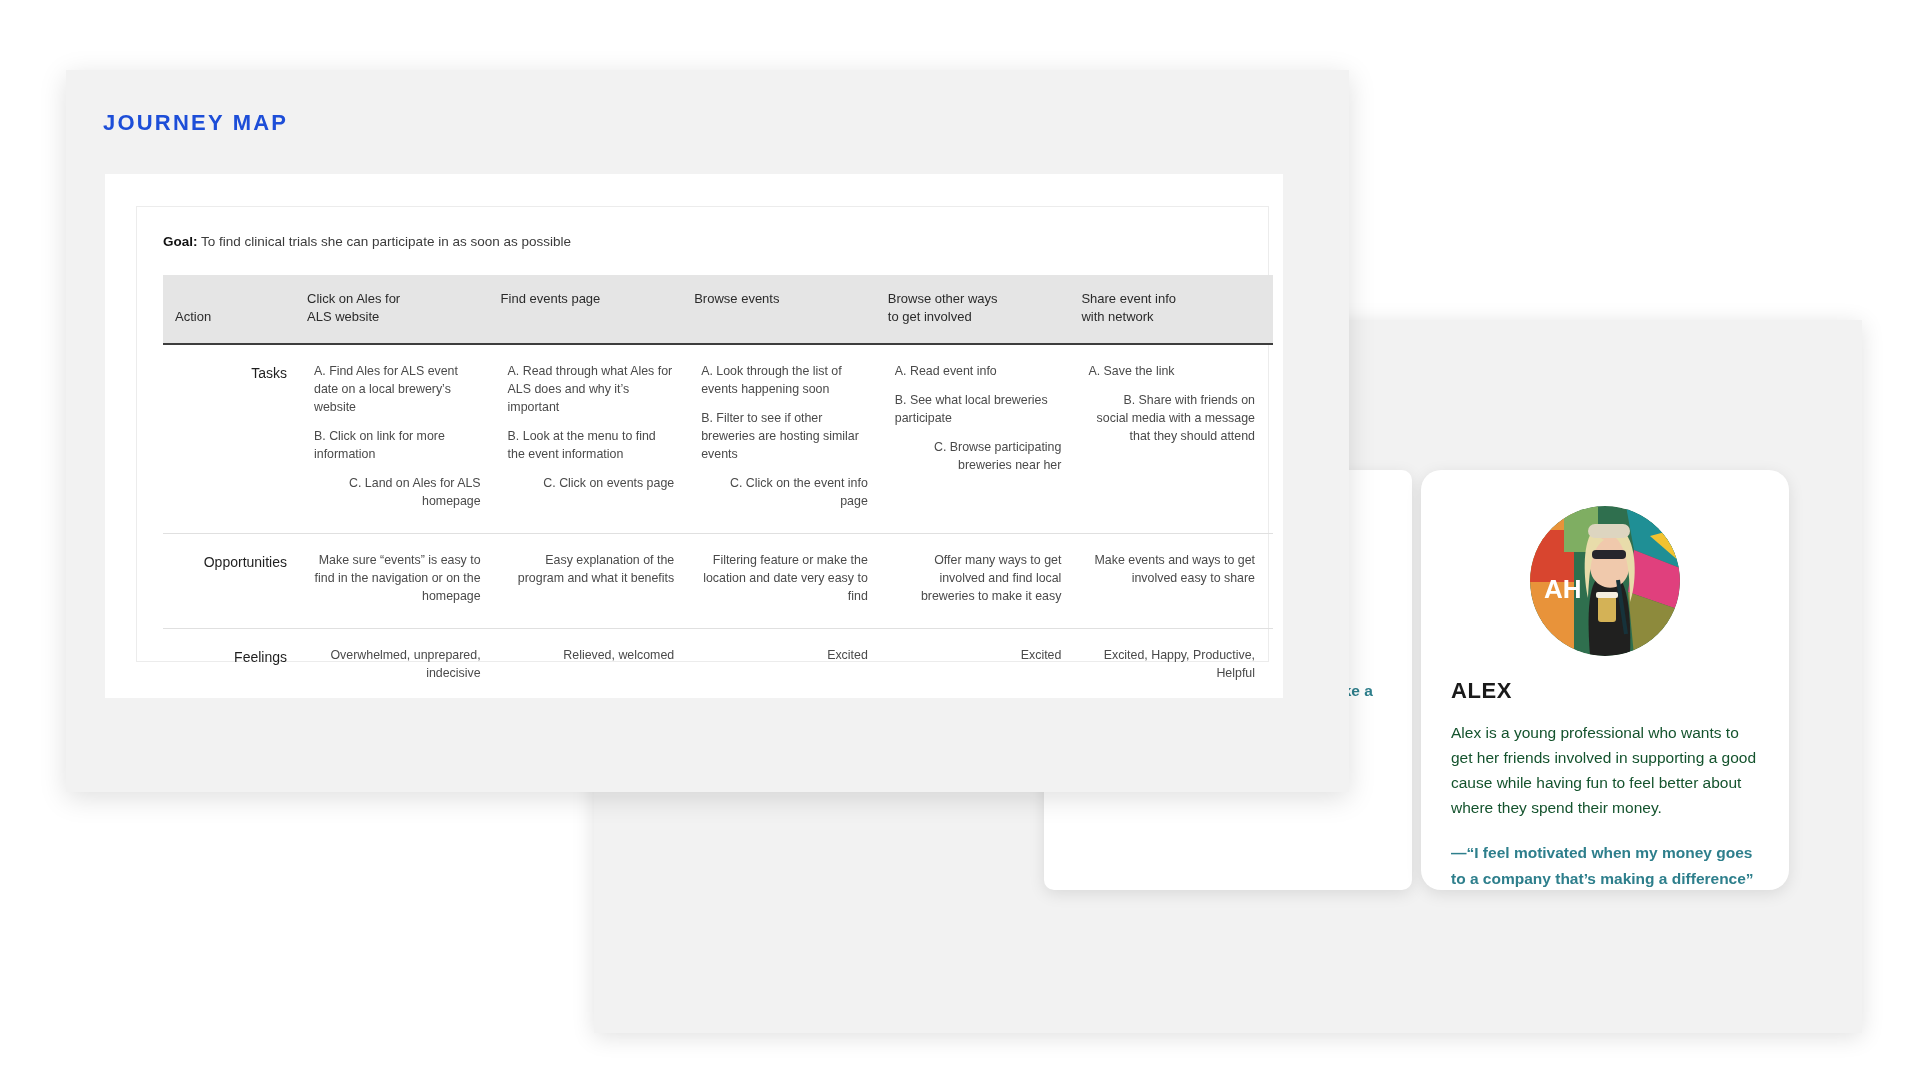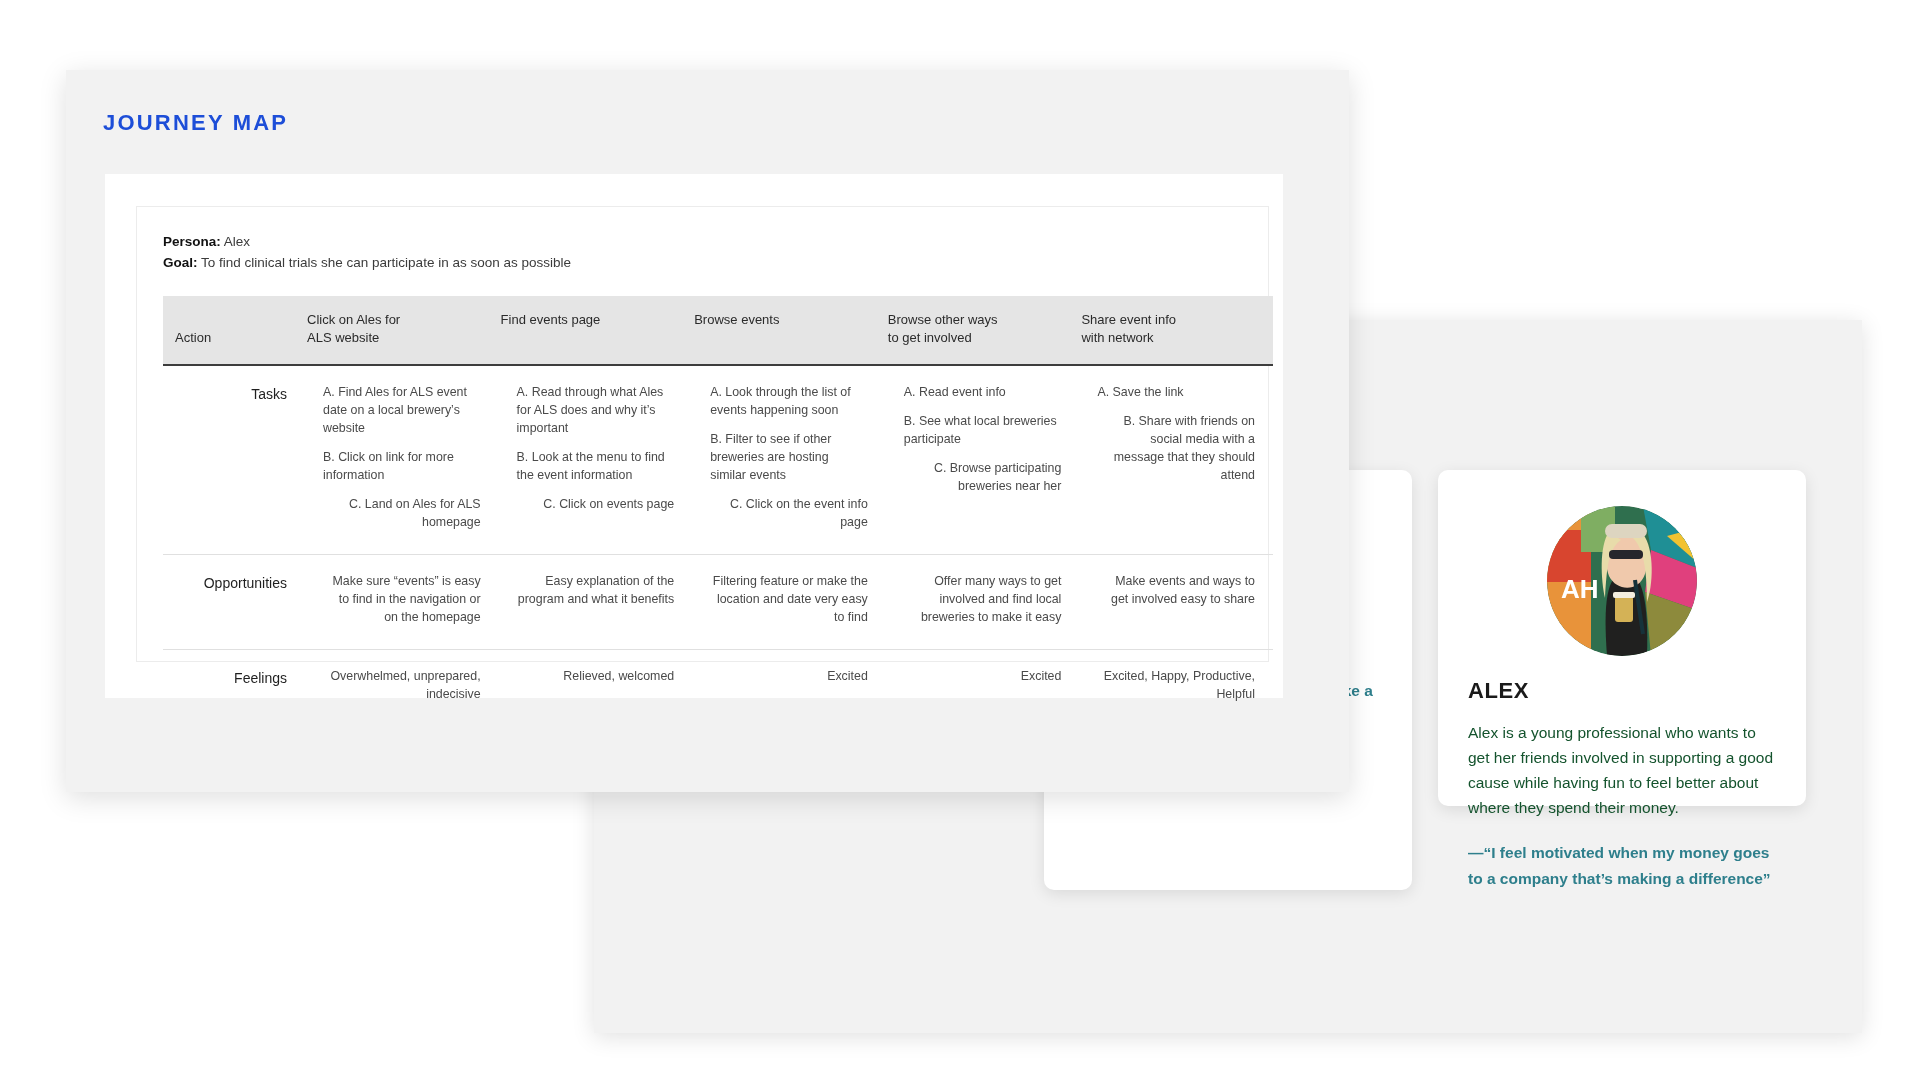--- a/index.html
+++ b/index.html
@@ -32,21 +32,21 @@
 
   .persona-card {
     position: absolute;
     background: #ffffff;
     border-radius: 10px;
     box-shadow: 0 4px 16px rgba(0,0,0,0.10);
     box-sizing: border-box;
     padding: 26px 30px 30px 30px;
   }
   .persona-card.card-a { left: 450px; top: 150px; width: 368px; height: 420px; }
-  .persona-card.card-b { left: 844px; top: 150px; width: 368px; height: 336px; }
+  .persona-card.card-b { left: 827px; top: 150px; width: 368px; height: 420px; border-radius: 20px; }
 
   .persona-avatar {
     width: 150px;
     height: 150px;
     border-radius: 50%;
     margin: 10px auto 22px auto;
     overflow: hidden;
     position: relative;
     background: #cfd3c8;
   }
@@ -160,21 +160,21 @@
     padding: 18px 18px 22px 2px;
     border-bottom: 1px solid #e0e0e0;
   }
   table.jm tbody tr:last-child td { border-bottom: none; }
   table.jm tbody td.rowlabel {
     font-size: 14px;
     color: #1f1f1f;
     padding-left: 12px;
     text-align: right;
   }
-  table.jm tbody td p { margin: 0 0 11px 16px; }
+  table.jm tbody td p { margin: 0 0 11px 7px; }
   table.jm tbody td p:last-child { margin-bottom: 0; text-align: right; }
 </style>
 </head>
 <body>
 
 <div id="stage">
 
   <div class="personas-panel">
 
     <div class="persona-card card-a">
@@ -228,23 +228,20 @@
 
   </div>
 
   <div class="journey-panel">
     <h1 class="journey-title">JOURNEY MAP</h1>
 
     <div class="journey-card">
       <div class="journey-inner">
 
         <div class="meta-line">
-          <span class="lbl">Persona:</span><span> Alex</span>
-        </div>
-        <div class="meta-line">
           <span class="lbl">Goal:</span><span> To find clinical trials she can participate in as soon as possible</span>
         </div>
 
         <table class="jm">
           <colgroup>
             <col class="c0">
               <col class="cx">
               <col class="cx">
               <col class="cx">
               <col class="cx">

